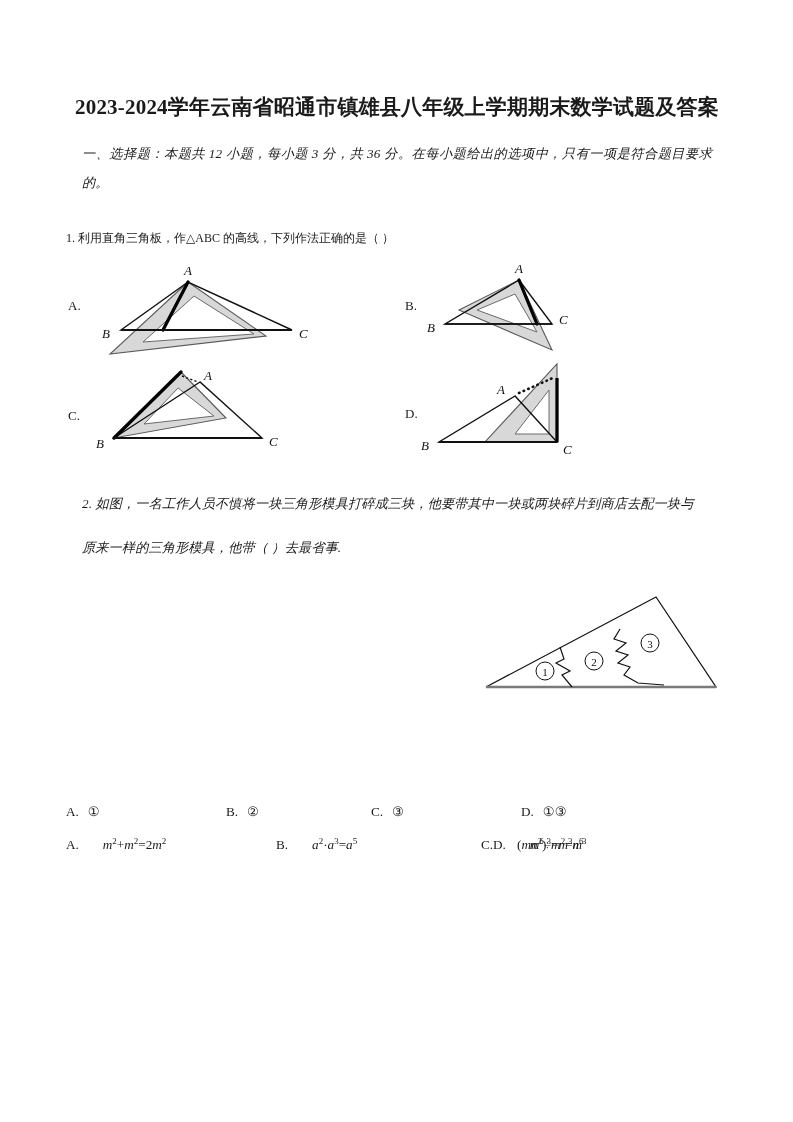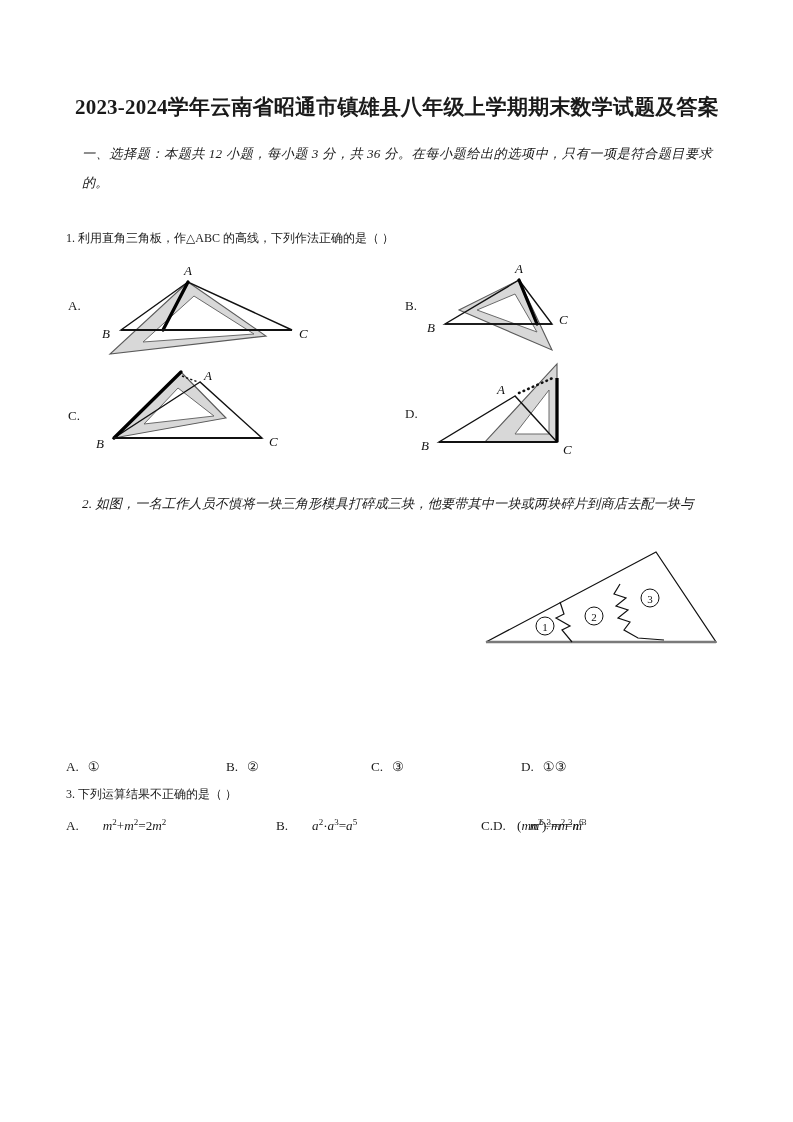--- a/index.html
+++ b/index.html
@@ -192,20 +192,21 @@
         <text x="100" y="34" font-size="13" font-style="italic" font-family="Liberation Serif, serif" fill="#111">A</text>
         <text x="24" y="90" font-size="13" font-style="italic" font-family="Liberation Serif, serif" fill="#111">B</text>
         <text x="166" y="94" font-size="13" font-style="italic" font-family="Liberation Serif, serif" fill="#111">C</text>
       </svg>
     </div>
   </div>
 
   <div class="gap-s"></div>
 
   <p class="para">2. 如图，一名工作人员不慎将一块三角形模具打碎成三块，他要带其中一块或两块碎片到商店去配一块与</p>
+  <p class="para">原来一样的三角形模具，他带（   ）去最省事.</p>
 
   <div class="q2-fig-wrap">
     <svg class="q2-fig" width="260" height="120" viewBox="0 0 260 120">
 
       <path d="M 18,104 L 188,14 L 248,104 Z" fill="#ffffff" stroke="#111" stroke-width="1.2"></path>
 
       <path d="M 18,104 L 248,104" stroke="#7a7a7a" stroke-width="2.4"></path>
 
       <path d="M 92,64 L 96,76 L 88,80 L 102,88 L 94,92 L 104,104" fill="none" stroke="#111" stroke-width="1.2" stroke-linejoin="miter"></path>
 
@@ -238,21 +239,20 @@
     <div class="ch c3">
       <span class="ch-label">C.</span>
       <span>③</span>
     </div>
     <div class="ch">
       <span class="ch-label">D.</span>
       <span>①③</span>
     </div>
   </div>
 
-  <p class="q-line">3. 下列运算结果不正确的是（        ）</p>
 
   <div class="gap-xs"></div>
 
   <div class="eq-row">
     <div class="eq-item e1">
       <span class="eq-lab">A.</span>
       <span class="mtxt"><i class="mi">m</i><sup>2</sup>+<i class="mi">m</i><sup>2</sup>=2<i class="mi">m</i><sup>2</sup></span>
     </div>
     <div class="eq-item e2">
       <span class="eq-lab">B.</span>

